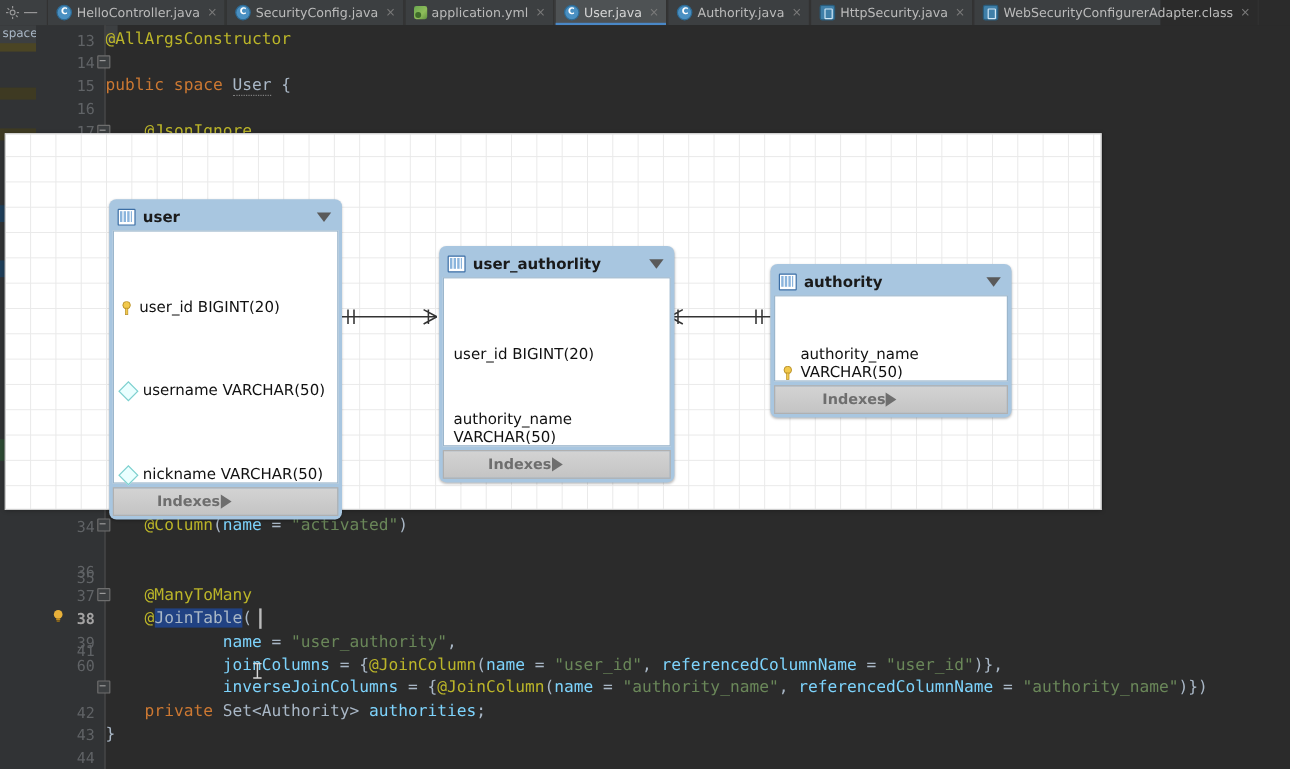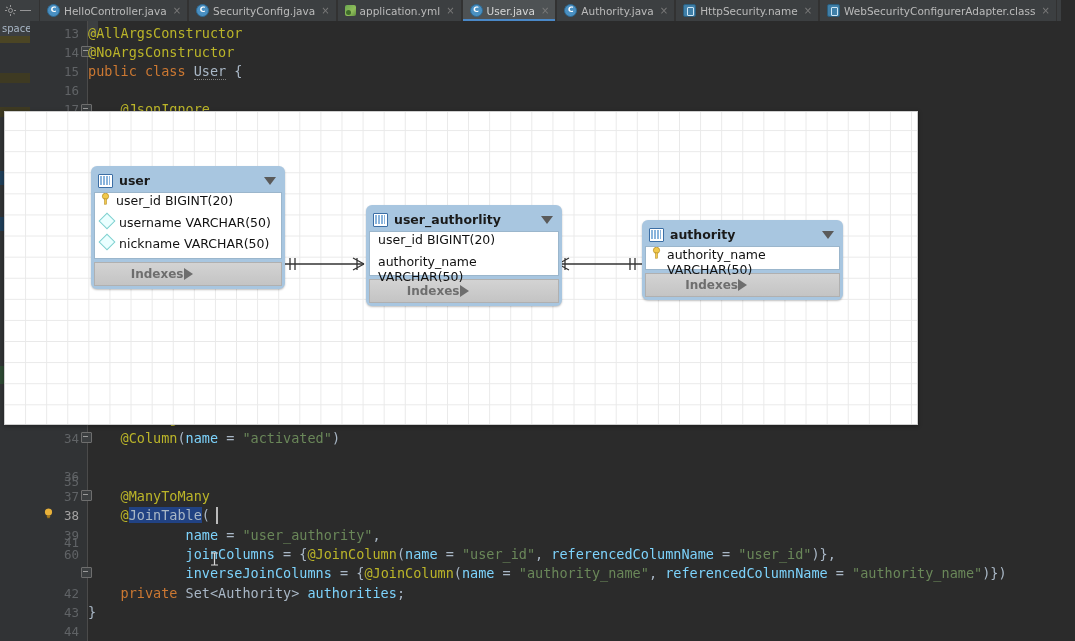--- a/index.html
+++ b/index.html
@@ -6,21 +6,21 @@
   body{
     width:1075px;height:641px;overflow:hidden;
     background:#2b2b2b;
     font-family:"DejaVu Sans","Liberation Sans",sans-serif;
     -webkit-font-smoothing:antialiased;
   }
   #root{position:relative;width:1075px;height:641px;overflow:hidden;background:#2b2b2b;}
 
   
   .tabbar{
-    position:absolute;left:0;top:0;width:1061px;height:21px;
+    position:absolute;left:0;top:0;width:967px;height:21px;
     background:#3c3f41;display:flex;align-items:stretch;
     border-bottom:1px solid #2b2b2b;
   }
   .tb-icons{display:flex;align-items:center;gap:3px;padding:0 6px 0 4px;}
   .tb-ic{width:13px;height:13px;position:relative;opacity:.75;}
   .gear-g{position:absolute;left:1px;top:1px;width:11px;height:11px;}
   .minus-g{display:block;width:11px;height:1px;background:#b4b4b4;margin-top:6px;}
   .tabs{display:flex;align-items:stretch;}
   .tab{
     display:flex;align-items:center;gap:4px;
@@ -60,21 +60,21 @@
 
   .gutter{
     position:absolute;left:30px;top:0;width:57px;height:620px;background:#313335;
     border-right:1px solid #4b4b4b;
   }
   .code{position:absolute;left:88px;top:0;right:0;height:620px;overflow:hidden;}
   .ln{
     position:absolute;right:8px;font-family:"DejaVu Sans Mono","Liberation Mono",monospace;
     font-size:12.5px;color:#606366;text-align:right;line-height:19.5px;
   }
-  .ln.cur{color:#a4a3a3;font-weight:normal;}
+  .ln.cur{color:#a4a3a3;font-weight:bold;}
   .cline{
     position:absolute;left:0;white-space:pre;
     font-family:"DejaVu Sans Mono","Liberation Mono",monospace;
     font-size:13.5px;line-height:19.5px;color:#a9b7c6;
   }
   .k{color:#cc7832;}
   .ann{color:#bbb529;}
   .str{color:#6a8759;}
   .fld{color:#7dd3fc;}
   .sel{background:#214283;color:#a9b7c6;}
@@ -115,22 +115,22 @@
     border-radius:1px;flex:0 0 13px;}
   .tbl-icon i{position:absolute;top:1px;width:2px;height:9px;background:#8ab4dc;display:block;}
   .tbl-icon i:nth-child(1){left:1px;}
   .tbl-icon i:nth-child(2){left:4px;}
   .tbl-icon i:nth-child(3){left:7px;}
   .tbl-icon i:nth-child(4){left:10px;width:1px;}
   .tbl-name{flex:1;}
   .tri-down{width:0;height:0;border-left:6px solid transparent;border-right:6px solid transparent;
     border-top:8px solid #5a5a5a;margin-right:1px;}
   .tbl-body{background:#ffffff;border:1px solid #9bb6cc;}
-  .col{display:flex;align-items:flex-start;gap:6px;height:21.5px;padding-left:6px;
-    font-size:12.5px;color:#111111;}
+  .col{display:flex;align-items:flex-end;gap:6px;height:21.5px;padding-left:6px;
+    font-size:12.5px;color:#111111;margin-top:48px;}
   .col.plain{padding-left:8px;}
   .key-ic{width:9px;height:12px;flex:0 0 9px;}
   .dia-ic{width:10px;height:10px;flex:0 0 10px;transform:rotate(45deg);
     border:1.5px solid #7fd0cf;background:#eaffff;}
   .idx{
     height:22px;margin-top:3px;background:linear-gradient(to bottom,#d3d3d3,#c4c4c4);
     border:1px solid #b0b0b0;display:flex;align-items:center;padding:0 6px;
     font-size:12px;font-weight:bold;color:#6e6e6e;text-align:right;
   }
   .idx span{flex:1;}
@@ -184,21 +184,21 @@
         <span>User.java</span>
         <span class="tabx">×</span>
       </div>
       <div class="tab">
         <span class="tabicon ic-class"></span>
         <span>Authority.java</span>
         <span class="tabx">×</span>
       </div>
       <div class="tab">
         <span class="tabicon ic-iface"></span>
-        <span>HttpSecurity.name</span>
+        <span>HttpSecurity.java</span>
         <span class="tabx">×</span>
       </div>
       <div class="tab">
         <span class="tabicon ic-iface"></span>
         <span>WebSecurityConfigurerAdapter.class</span>
         <span class="tabx">×</span>
       </div>
     </div>
   </div>
 
@@ -245,22 +245,21 @@
       <svg class="bulb" style="left:14px;top:487px" viewBox="0 0 9 11">
         <circle cx="4.5" cy="4" r="3.6" fill="#e8b13a"></circle>
         <rect x="2.8" y="7.4" width="3.4" height="1.4" fill="#c08a1c"></rect>
         <rect x="3.2" y="9" width="2.6" height="1.2" fill="#9a6f15"></rect>
       </svg>
     </div>
 
     <div class="code">
 
       <div class="cline" style="top:3px"><span class="ann">@AllArgsConstructor</span></div>
-      <div class="cline" style="top:22px"><span class="ann">@NoArgsConstructor</span></div>
-      <div class="cline" style="top:41px"><span class="k">public class </span><span class="cname">User</span> {</div>
+      <div class="cline" style="top:41px"><span class="k">public space </span><span class="cname">User</span> {</div>
       <div class="cline" style="top:60px"></div>
       <div class="cline" style="top:79px">    <span class="ann">@JsonIgnore</span></div>
 
       <div class="cline" style="top:388px">    <span class="ann">@JsonIgnore</span></div>
       <div class="cline" style="top:408px">    <span class="ann">@Column</span>(<span class="fld">name</span> = <span class="str">"activated"</span>)</div>
       <div class="cline" style="top:446px"></div>
       <div class="cline" style="top:466px">    <span class="ann">@ManyToMany</span></div>
       <div class="cline" style="top:485px">    <span class="ann">@</span><span class="sel">JoinTable</span>(</div>
       <div class="cline" style="top:505px">            <span class="fld">name</span> = <span class="str">"user_authority"</span>,</div>
       <div class="cline" style="top:524px">            <span class="fld">joinColumns</span> = {<span class="ann">@JoinColumn</span>(<span class="fld">name</span> = <span class="str">"user_id"</span>, <span class="fld">referencedColumnName</span> = <span class="str">"user_id"</span>)},</div>

